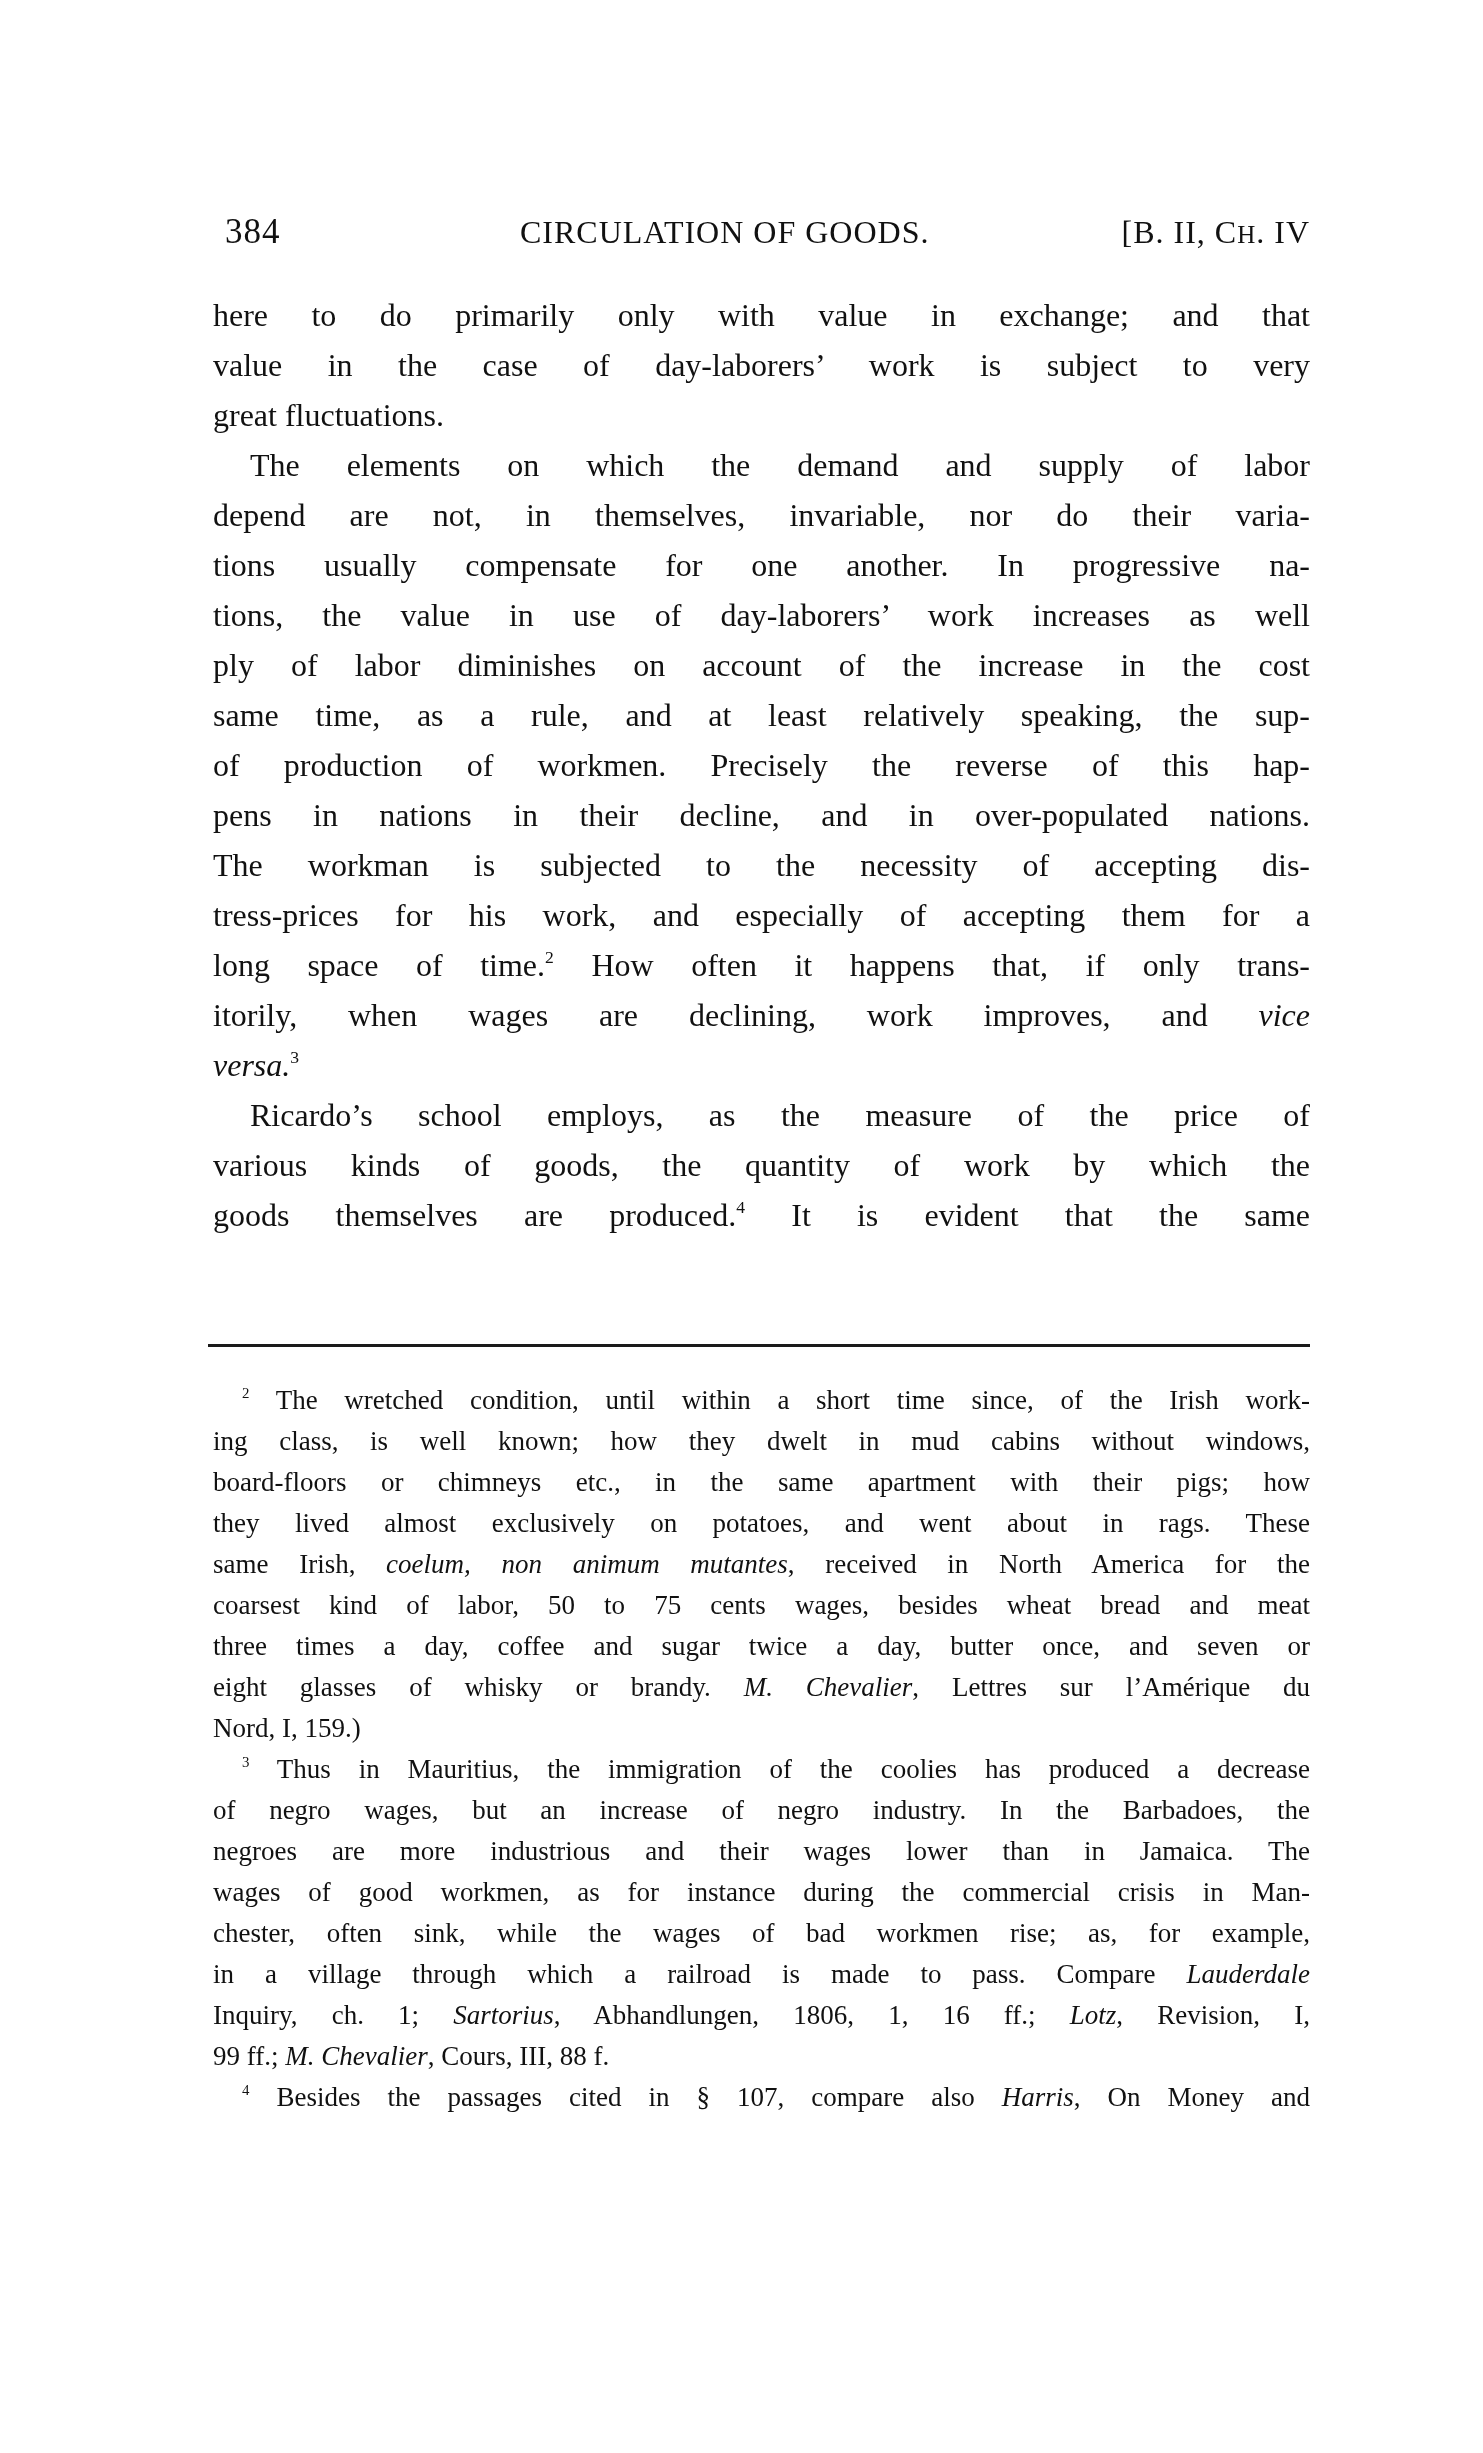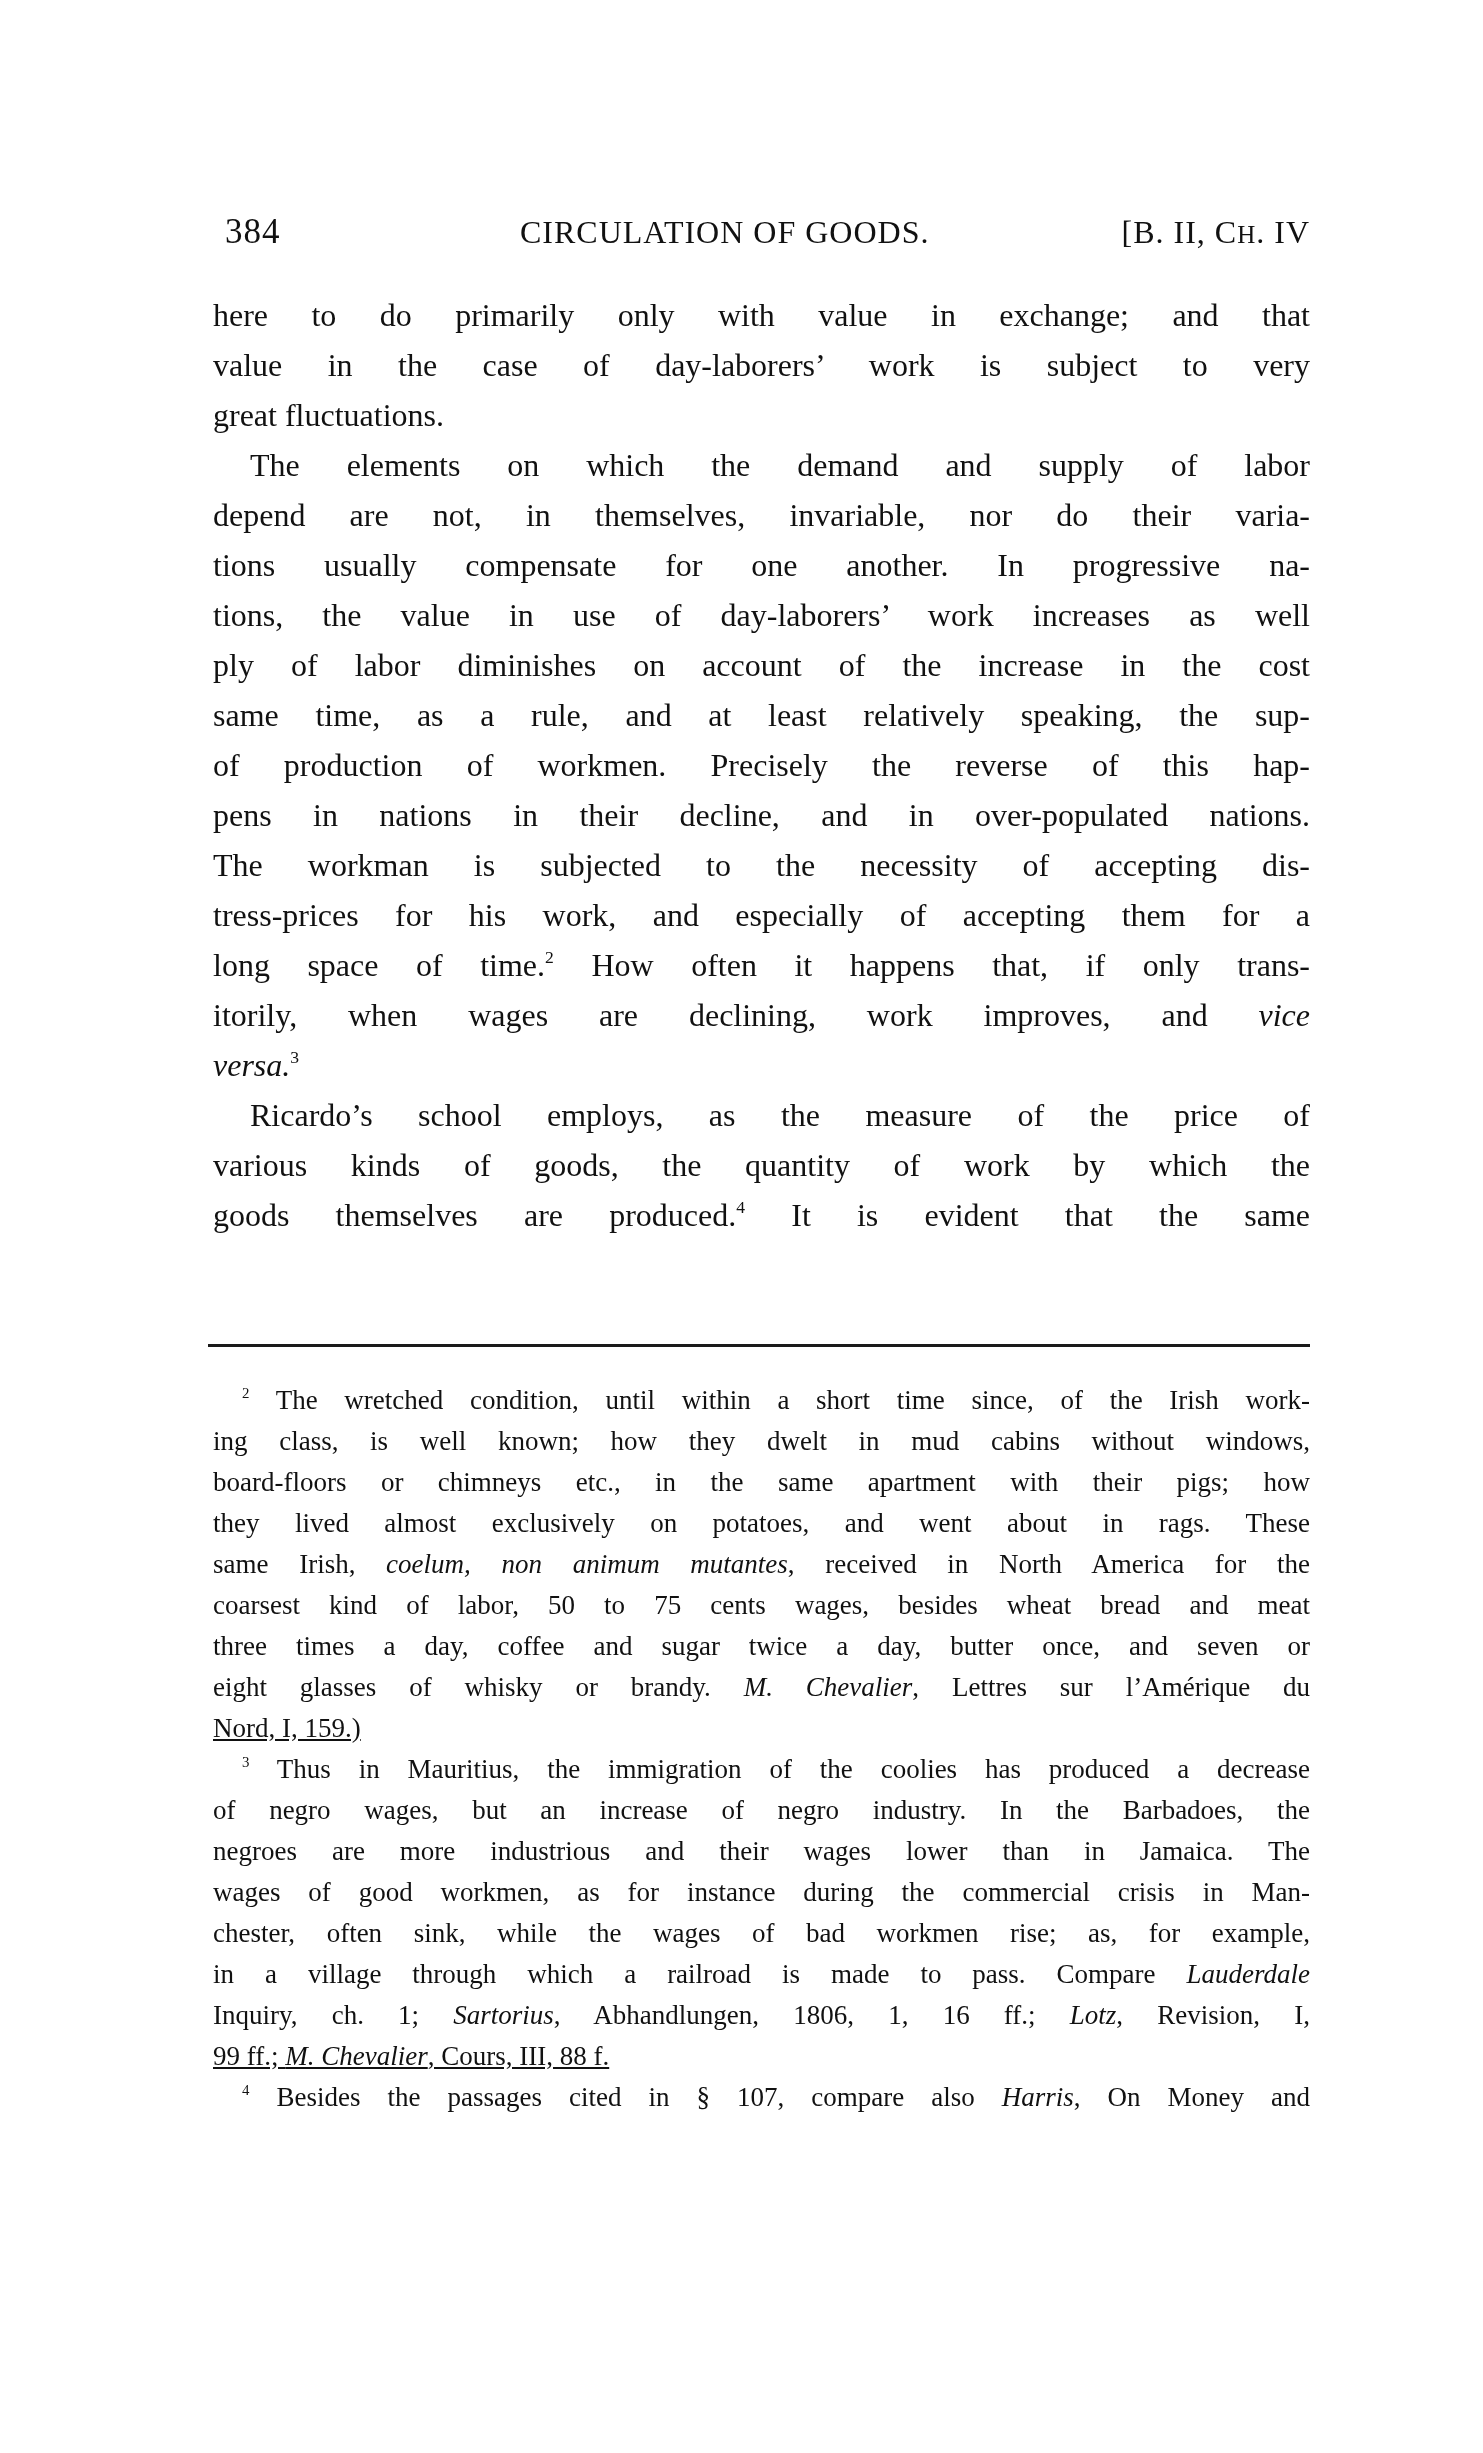--- a/index.html
+++ b/index.html
@@ -59,21 +59,21 @@
 
   .footnotes {
     position: absolute;
     top: 1380px;
     left: 0;
     width: 1097px;
     font-size: 27px;
     line-height: 41px;
   }
   .fline { display: block; text-align: justify; text-align-last: justify; height: 41px; white-space: nowrap; }
-  .fline.last { text-align-last: left; text-decoration: underline; }
+  .fline.last { text-align-last: left; }
   .fline.first { padding-left: 29px; }
 </style>
 </head>
 <body>
 
 <div class="page">
 
   <div class="running-head">
     <span class="page-num">384</span>
     <span class="title">CIRCULATION OF GOODS.</span>

